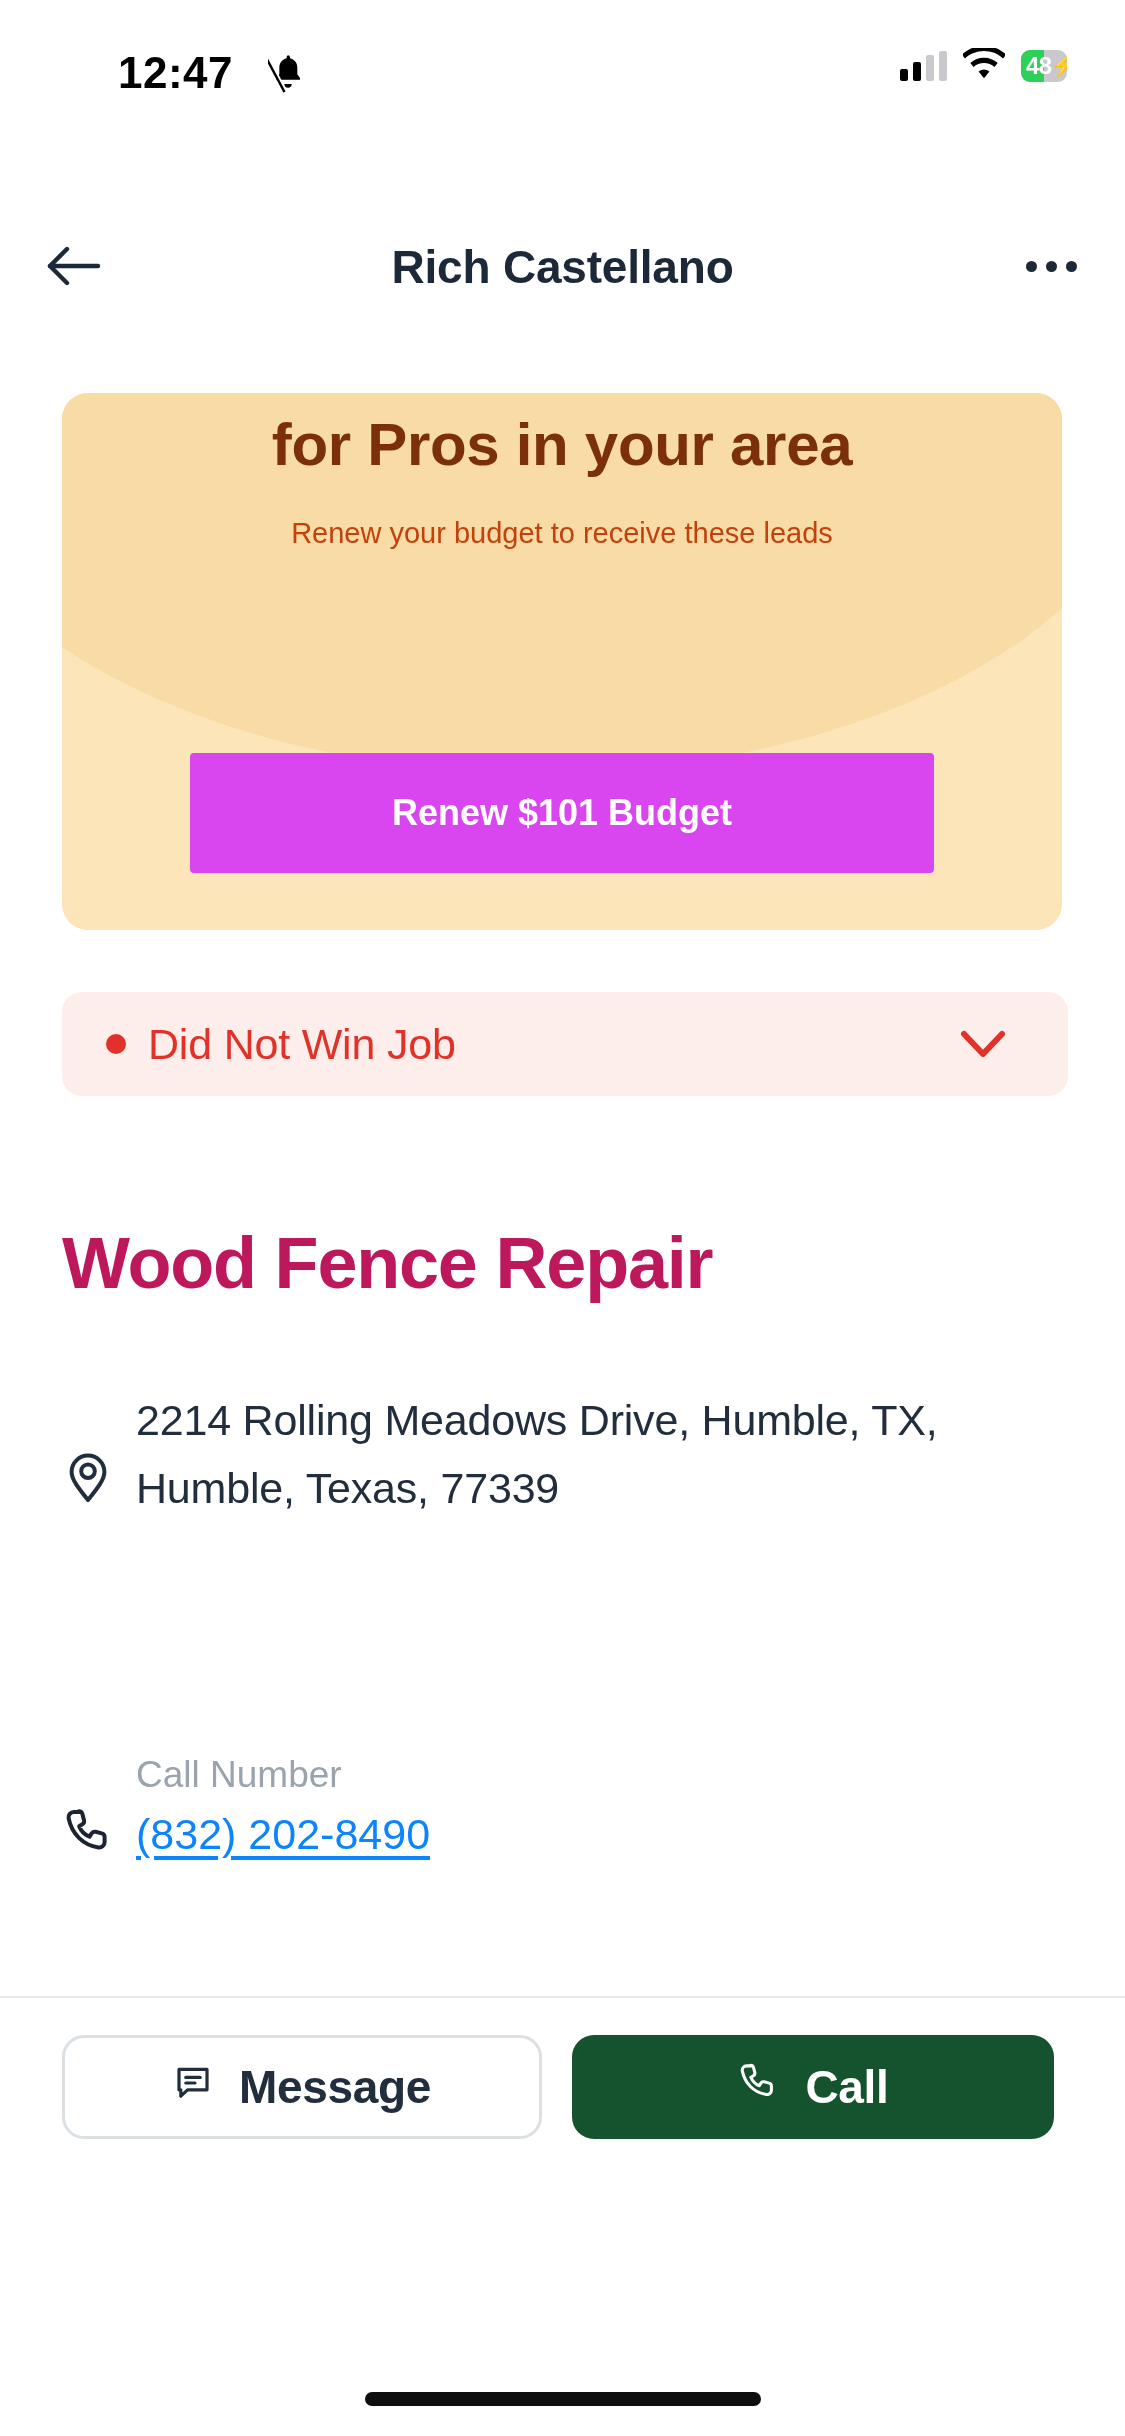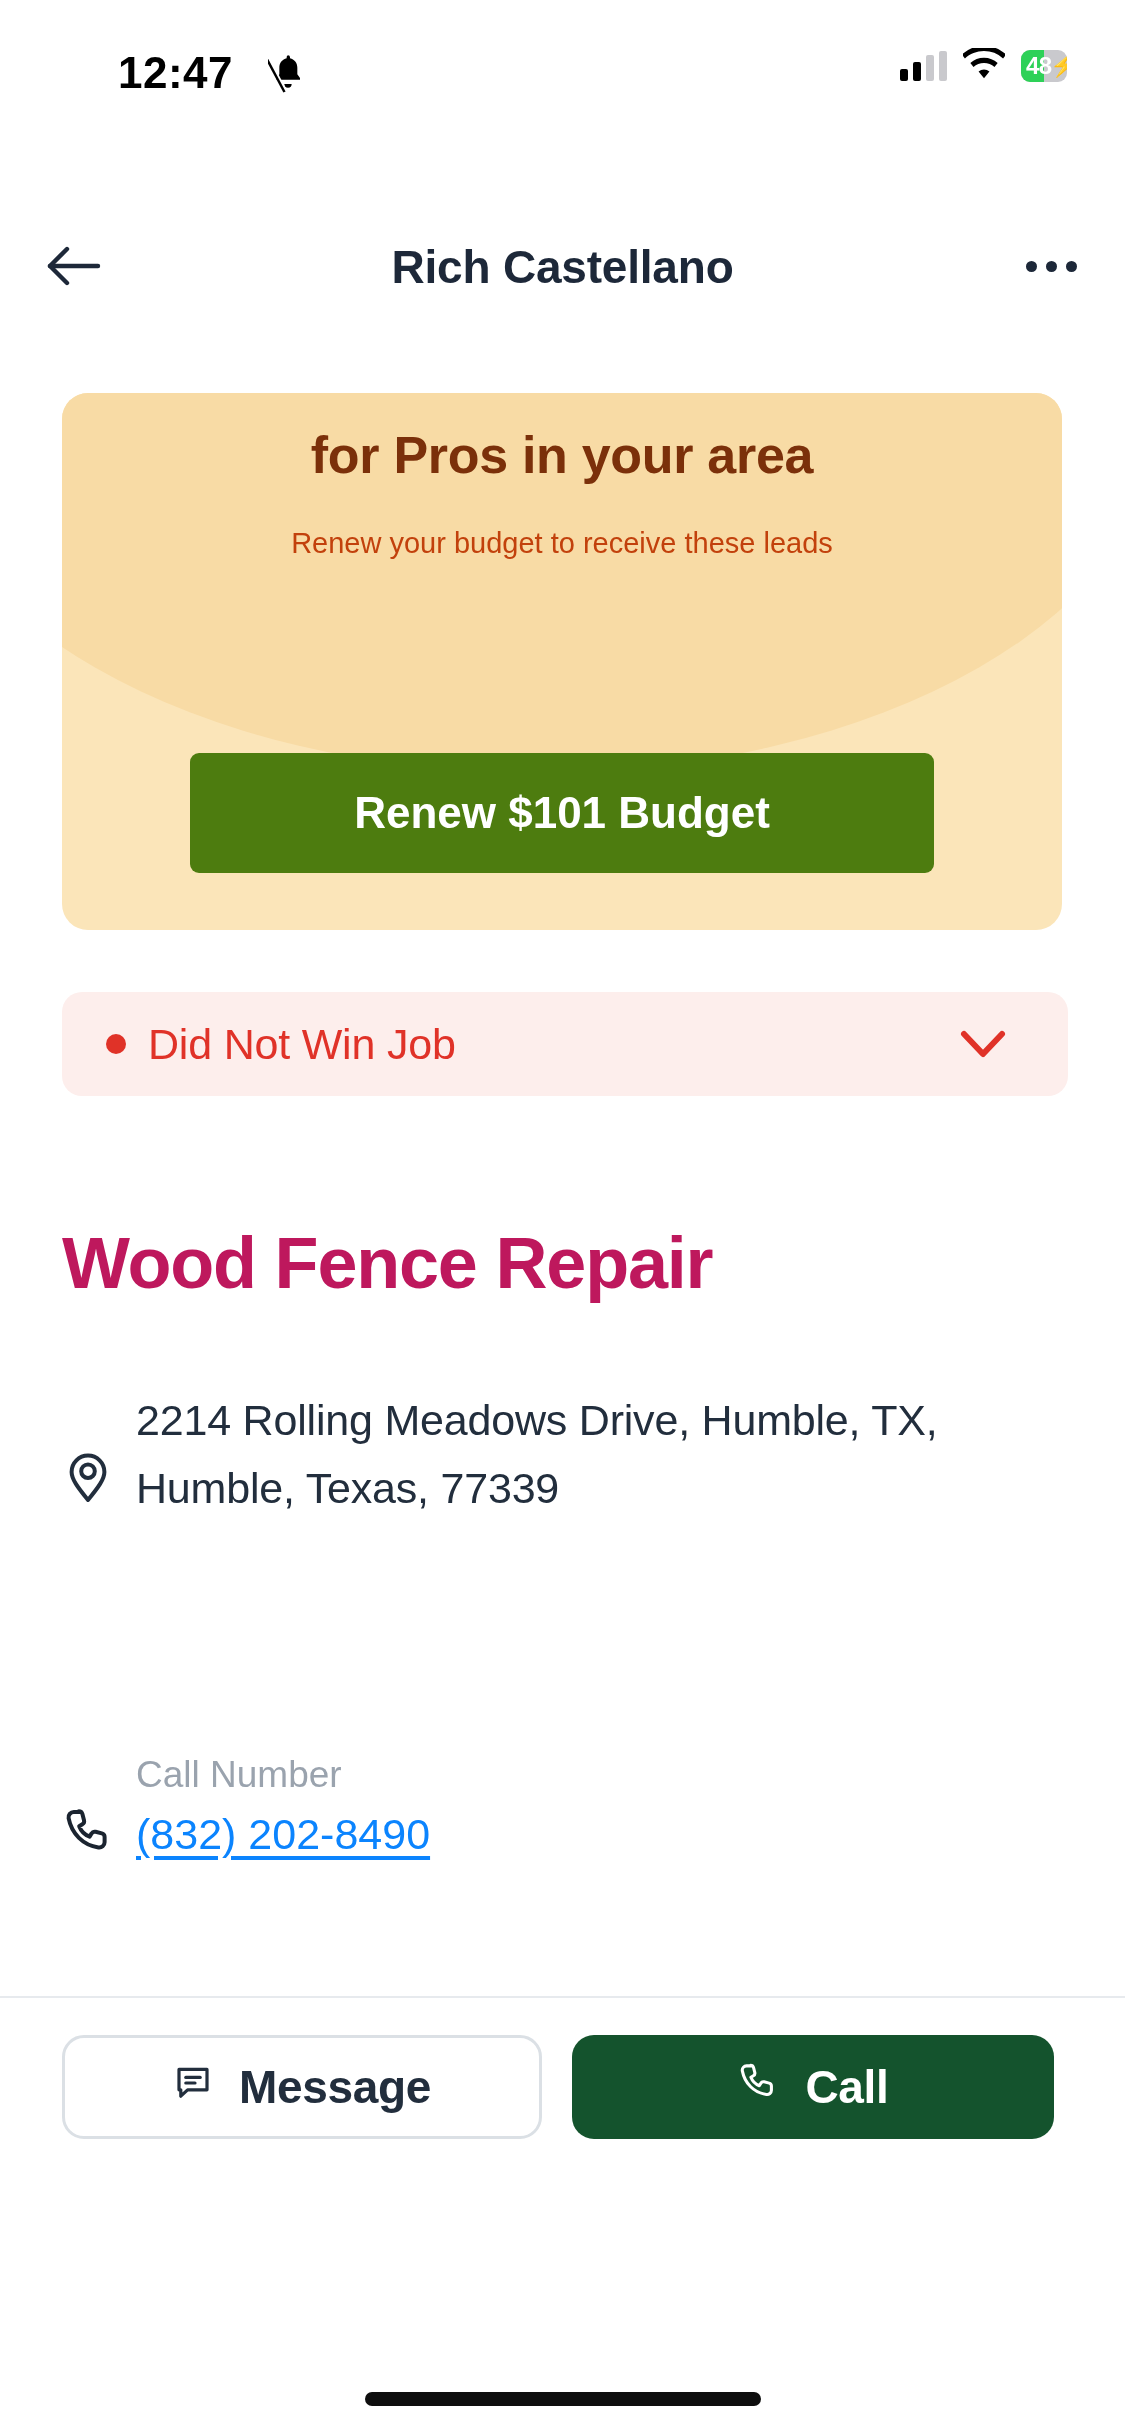--- a/index.html
+++ b/index.html
@@ -129,44 +129,44 @@
     width: 1250px; height: 720px;
     border-radius: 50%;
     background: #f8dba5;
   }
   .promo-inner {
     position: relative;
     z-index: 2;
     padding: 0 46px;
   }
   .promo-title {
-    margin-top: 30px;
-    font-size: 52px;
+    margin-top: 20px;
+    font-size: 60px;
     line-height: 64px;
     font-weight: bold;
     color: #7b300a;
     letter-spacing: -0.3px;
   }
   .promo-sub {
     margin-top: 28px;
     font-size: 29px;
     line-height: 56px;
     color: #c2410c;
   }
   .promo-btn {
     position: absolute;
     z-index: 3;
     left: 128px; top: 360px;
     width: 744px; height: 120px;
-    background: #4d7c0f;
+    background: #d946ef;
     border: none;
-    border-radius: 9px;
+    border-radius: 4px;
     color: #ffffff;
     font-family: "Liberation Sans", sans-serif;
-    font-size: 44px;
+    font-size: 36px;
     font-weight: bold;
     cursor: pointer;
   }
 
   
   .status-pill {
     position: absolute;
     left: 62px; top: 992px;
     width: 1006px;
     height: 104px;

